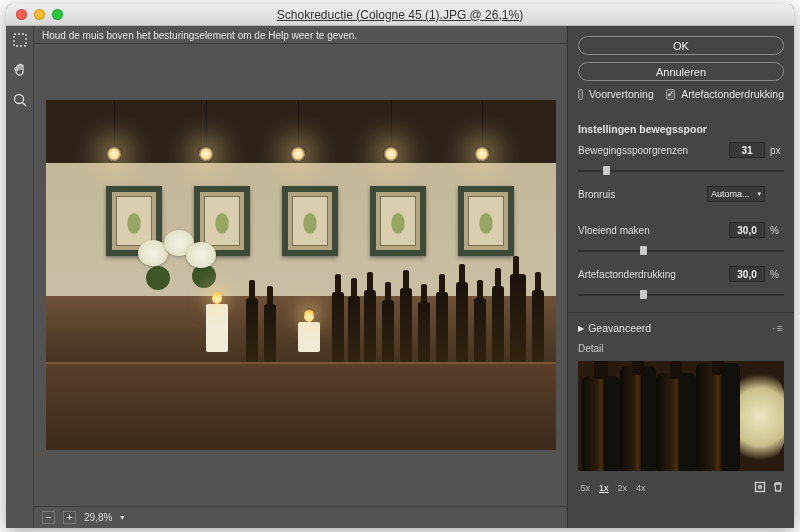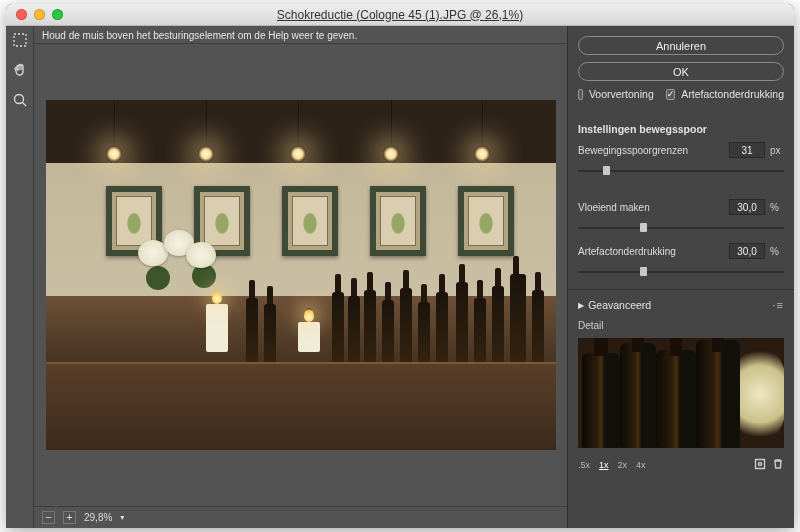--- a/index.html
+++ b/index.html
@@ -19,21 +19,21 @@
   .photo { width: 510px; height: 350px; position:relative; overflow:hidden; }
   .statusbar { height: 22px; background:#535353; border-top:1px solid #3d3d3d; display:flex; align-items:center; gap:8px; padding:0 8px; font-size:10px; color:#ddd; }
   .panel { width: 227px; background:#454545; border-left:1px solid #2f2f2f; padding: 10px 10px; font-size:10.5px; color:#e2e2e2; display:flex; flex-direction:column; gap:7px; }
   .btn { height:19px; border:1px solid #8a8a8a; border-radius:10px; background:transparent; color:#eee; font-size:11px; cursor:pointer; }
   .row { display:flex; align-items:center; gap:6px; }
   .chk { width:11px; height:11px; border:1px solid #9a9a9a; border-radius:2px; display:inline-flex; align-items:center; justify-content:center; background:#5a5a5a; }
   .chk.checked::after { content:"✓"; font-size:9px; color:#fff; line-height:1; }
   .section-title { font-weight:600; font-size:10.5px; margin-top:16px; }
   .ctrl { display:flex; align-items:center; gap:5px; }
   .ctrl .lbl { flex:1; font-size:10px; color:#ddd; }
-  .numbox { width:36px; height:16px; background:#3a3a3a; border:1px solid #2a2a2a; color:#eee; font-size:10px; text-align:center; }
+  .numbox { width:36px; height:16px; background:#3a3a3a; border:1px solid #2a2a2a; color:#eee; font-size:10px; text-align:center;font-weight:bold; }
   .unit { font-size:10px; color:#ccc; width:14px; }
   .select { width:58px; height:16px; background:#3a3a3a; border:1px solid #2a2a2a; color:#eee; font-size:9px; padding:0 3px; display:flex; align-items:center; justify-content:space-between; }
   .slider { position:relative; height:10px; margin:1px 0 3px 0; }
   .slider .track { position:absolute; top:4px; left:0; right:0; height:2px; background:#2f2f2f; }
   .slider .thumb { position:absolute; top:0; width:7px; height:9px; background:#c9c9c9; border-radius:1px; }
   .hr { height:1px; background:#333; margin:2px -10px; }
   .adv { display:flex; align-items:center; gap:4px; font-size:10.5px; }
   .adv .tri { font-size:8px; }
   .detail-label { font-size:10px; color:#ccc; margin-top:2px; }
   .detail { width:100%; height:110px; position:relative; overflow:hidden; background:#2a1b10; }
@@ -143,41 +143,49 @@
       </div>
       <div class="statusbar">
         <div class="pm">−</div>
         <div class="pm">+</div>
         <span>29,8%</span>
         <span style="font-size:8px">▾</span>
       </div>
     </div>
 
     <div class="panel">
+      <button class="btn">OK</button>
       <button class="btn">Annuleren</button>
-      <button class="btn">OK</button>
       <div class="row">
         <span class="chk"></span>
         <span>Voorvertoning</span>
         <span style="flex:1"></span>
         <span class="chk checked"></span>
         <span>Artefactonderdrukking</span>
       </div>
       <div class="section-title">Instellingen bewegsspoor</div>
 
       <div class="ctrl">
         <span class="lbl">Bewegingsspoorgrenzen</span>
         <input class="numbox" value="31" style="">
         <span class="unit">px</span>
       </div>
       <div class="slider">
           <div class="track"></div>
           <div class="thumb" style="left:12%"></div>
         </div>
 
+      <div class="ctrl">
+        <span class="lbl">Bronruis</span>
+        <div class="select">
+            <span>Automa...</span>
+            <span style="font-size:7px">▾</span>
+          </div>
+        <span class="unit"></span>
+      </div>
       <div style="height:6px"></div>
 
       <div class="ctrl">
         <span class="lbl">Vloeiend maken</span>
         <input class="numbox" value="30,0" style="">
         <span class="unit">%</span>
       </div>
       <div class="slider">
           <div class="track"></div>
           <div class="thumb" style="left:30%"></div>

